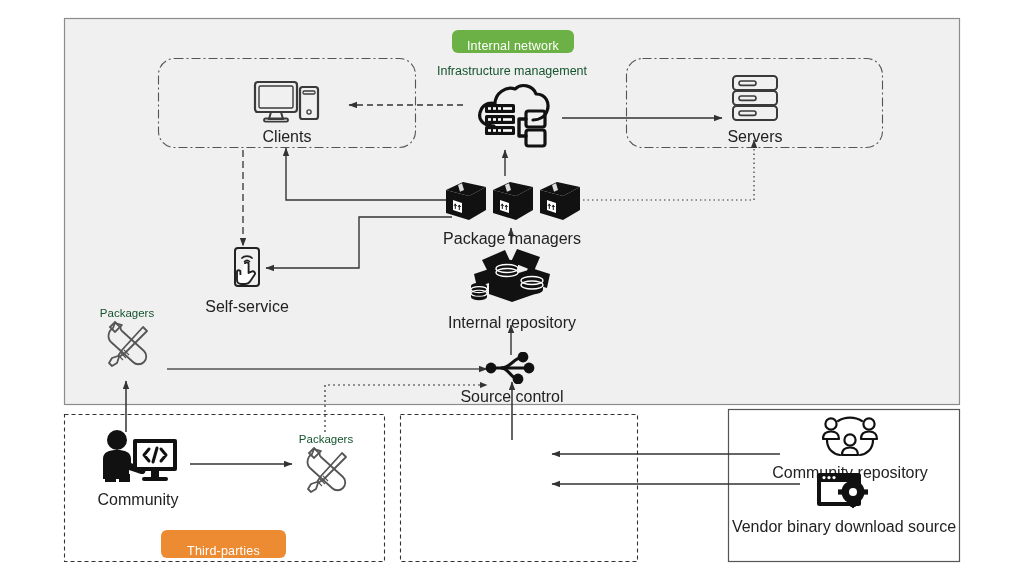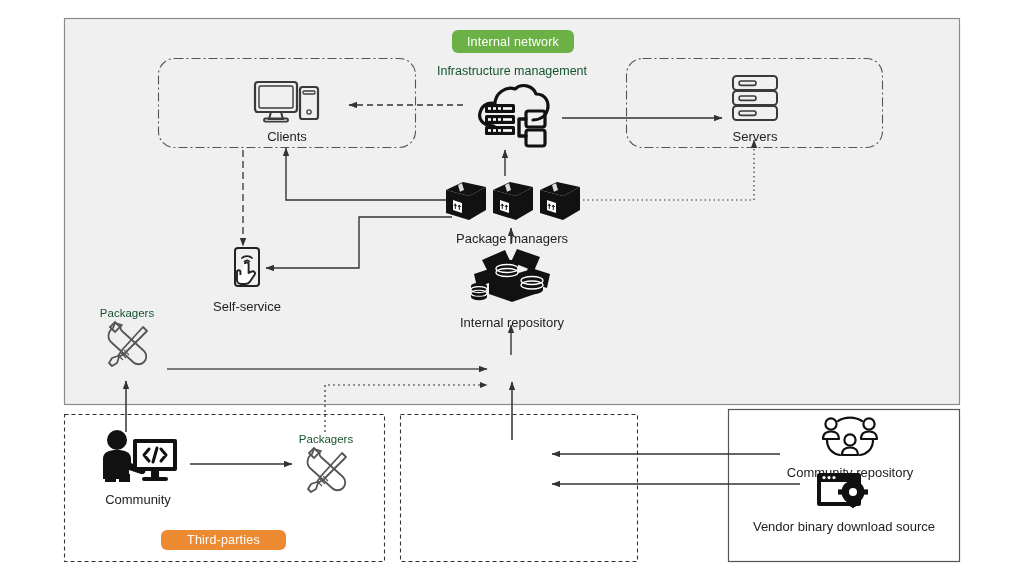--- a/index.html
+++ b/index.html
@@ -3,24 +3,24 @@
 <meta charset="utf-8">
 <style>
   html,body{margin:0;padding:0;background:#ffffff;}
   body{width:1024px;height:576px;overflow:hidden;
        font-family:"Liberation Sans","DejaVu Sans",sans-serif;color:#1a1a1a;}
   #stage{position:relative;width:1024px;height:576px;}
   svg.layer{position:absolute;left:0;top:0;width:1024px;height:576px;}
 
   .node{position:absolute;display:flex;flex-direction:column;align-items:center;}
   .node .glyph{display:block;}
-  .node .cap{font-size:13px;line-height:13px;color:#222;white-space:nowrap;margin-top:2px;text-align:center;}
+  .node .cap{font-size:16px;line-height:13px;color:#222;white-space:nowrap;margin-top:2px;text-align:center;}
   .cap-top{font-size:12.5px;line-height:14px;color:#14532d;white-space:nowrap;text-align:center;}
 
-  .badge{position:absolute;display:flex;align-items:center;justify-content:center;
+  .badge{position:absolute;display:flex;align-items:flex-end;justify-content:center;
          border-radius:6px;color:#fff;font-size:12.5px;letter-spacing:.2px;}
   .badge-green{background:#6bb145;}
   .badge-orange{background:#ed8b33;}
   .badge-red{background:#cc0000;}
 </style>
 </head>
 <body>
 
 <div id="stage">
 
@@ -75,21 +75,21 @@
     <path d="M512,440 L512,382" fill="none" stroke="#333" stroke-width="1.5" marker-end="url(#arrowSolid)"></path>
 
     <path d="M780,454 L552,454" fill="none" stroke="#333" stroke-width="1.4" marker-end="url(#arrowSolid)"></path>
 
     <path d="M800,484 L552,484" fill="none" stroke="#333" stroke-width="1.4" marker-end="url(#arrowSolid)"></path>
   </svg>
 
   <div class="badge badge-green" style="left:452px;top:30px;width:122px;height:23px;">
     <span>Internal network</span>
   </div>
-  <div class="badge badge-orange" style="left:161px;top:530px;width:125px;height:20px;">
+  <div class="badge badge-orange" style="left:161px;top:530px;width:125px;height:28px;">
     <span>Third-parties</span>
   </div>
 
   <div class="node" style="left:424px;top:64px;width:176px;">
     <div class="cap-top">Infrastructure management</div>
     <span class="glyph">
       <svg width="84" height="72" viewBox="0 0 84 72">
 
         <path d="M24,48 C12,48 7,40 11,32 C14,25 22,24 25,26 C25,15 36,8 45,11 C51,5 63,7 66,16
                  C76,16 80,25 77,33 C75,39 69,42 63,42" fill="none" stroke="#111" stroke-width="3.2" stroke-linecap="round" stroke-linejoin="round"></path>
@@ -257,20 +257,34 @@
         <path d="M14,8 C9,11 8,18 12,22 L34,42 C37,45 42,45 45,42 C48,39 48,34 45,31 L23,11
                  C21,9 21,6 23,5 L16,3 Z" fill="none" stroke="#555" stroke-width="1.8" stroke-linejoin="round"></path>
         <path d="M11,7 L16,12 L21,7 L16,2 Z" fill="none" stroke="#555" stroke-width="1.8"></path>
 
         <path d="M44,7 L48,11 L26,33 L20,37 L18,43 L13,46 L10,43 L13,38 L19,36 L23,30 Z" fill="none" stroke="#555" stroke-width="1.8" stroke-linejoin="round"></path>
         <path d="M20,36 L24,40 M22,33 L27,38 M25,30 L30,35" stroke="#555" stroke-width="1.1" fill="none"></path>
       </svg>
     </span>
   </div>
 
+  <div class="node" style="left:458px;top:352px;width:108px;">
+    <span class="glyph">
+      <svg width="58" height="32" viewBox="0 0 58 32">
+        <circle cx="8" cy="16" r="5.4" fill="#111"></circle>
+        <circle cx="46" cy="16" r="5.4" fill="#111"></circle>
+        <circle cx="40" cy="5" r="5.4" fill="#111"></circle>
+        <circle cx="35" cy="27" r="5.4" fill="#111"></circle>
+        <path d="M8,16 L46,16" stroke="#111" stroke-width="3.2" fill="none"></path>
+        <path d="M18,16 C28,16 30,6 40,5" stroke="#111" stroke-width="3.2" fill="none"></path>
+        <path d="M18,16 C26,16 28,27 35,27" stroke="#111" stroke-width="3.2" fill="none"></path>
+      </svg>
+    </span>
+    <div class="cap">Source control</div>
+  </div>
 
   <div class="node" style="left:92px;top:429px;width:92px;">
     <span class="glyph">
       <svg width="86" height="58" viewBox="0 0 86 58">
 
         <circle cx="22" cy="11" r="10" fill="#111"></circle>
         <path d="M8,50 L8,30 C8,23 14,21 22,21 C30,21 36,23 36,30 L36,34
                  L48,39 C52,40.5 51,46 46,45 L34,41 L34,50 Z" fill="#111"></path>
         <rect x="10" y="45" width="11" height="8" fill="#111"></rect>
         <rect x="24" y="45" width="11" height="8" fill="#111"></rect>

